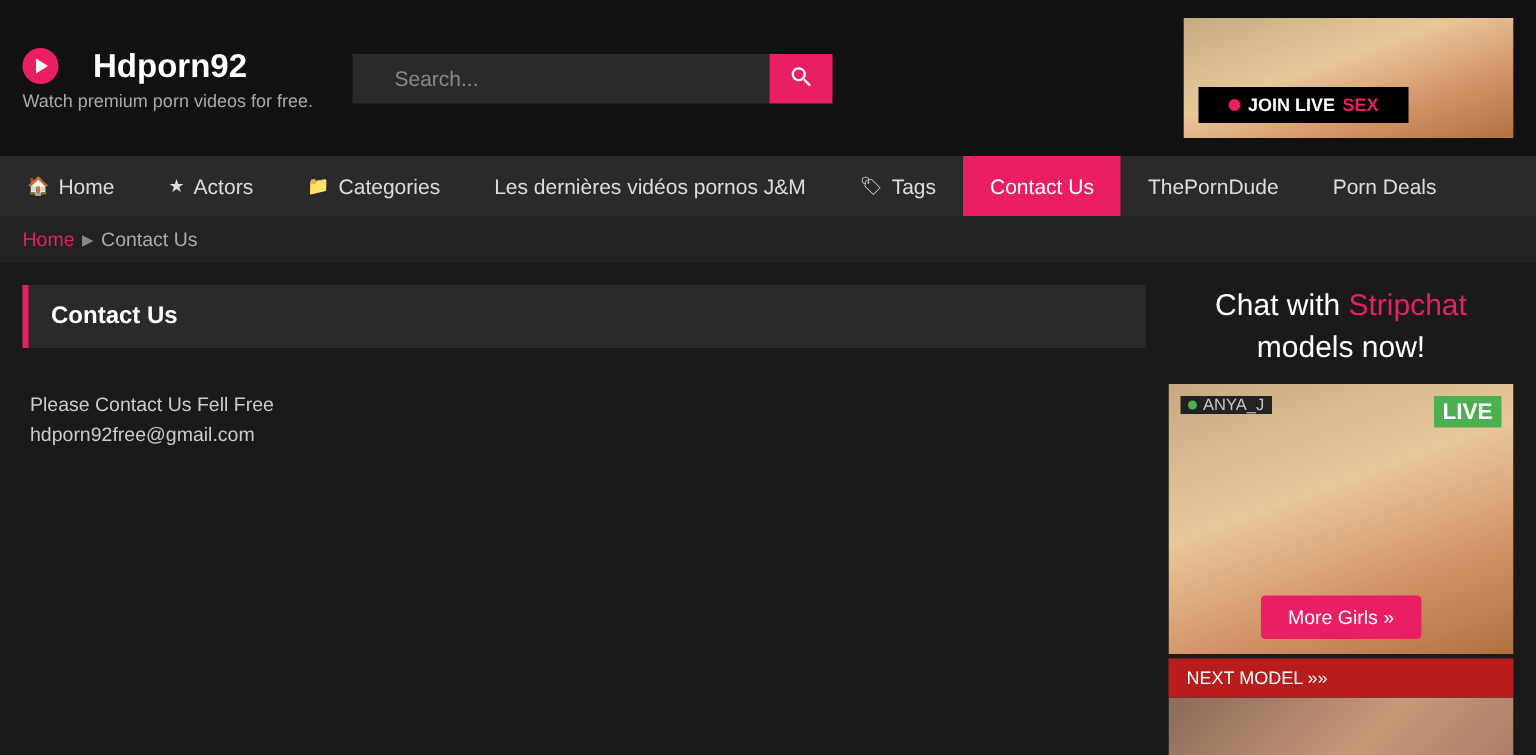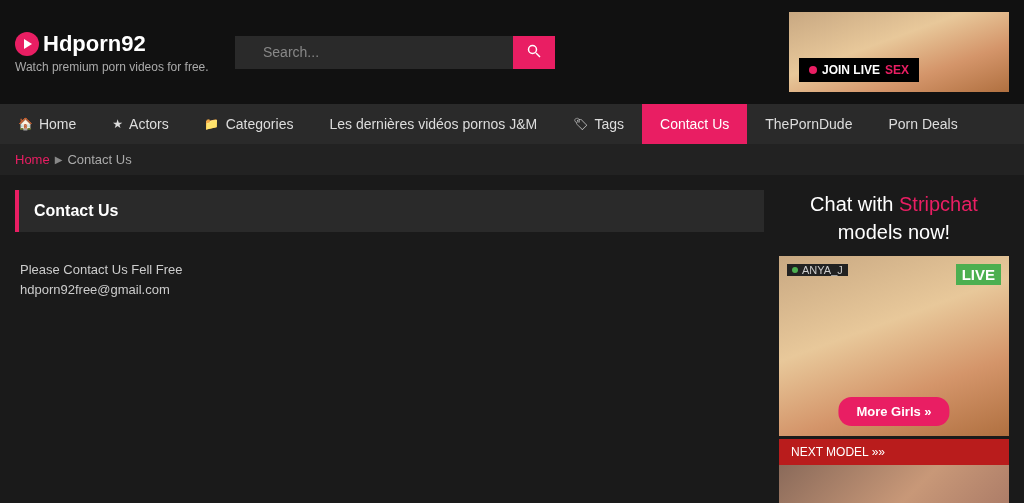--- a/index.html
+++ b/index.html
@@ -19,21 +19,21 @@
       gap: 20px;
     }
     .logo-area {
       display: flex;
       flex-direction: column;
       min-width: 200px;
     }
     .logo-title {
       display: flex;
       align-items: center;
-      gap: 4px;
+      gap: 23px;
       font-size: 22px;
       font-weight: bold;
       color: #fff;
     }
     .play-icon {
       width: 24px;
       height: 24px;
       background: #e91e63;
       border-radius: 50%;
       display: flex;
@@ -92,21 +92,21 @@
       position: relative;
       display: flex;
       align-items: flex-end;
     }
     .join-live-btn {
       position: absolute;
       bottom: 10px;
       left: 10px;
       background: #000;
       color: #fff;
-      padding: 5px 10px;
+      padding: 5px 20px;
       font-size: 12px;
       font-weight: bold;
       display: flex;
       align-items: center;
       gap: 5px;
     }
     .live-dot {
       width: 8px;
       height: 8px;
       background: #e91e63;
@@ -239,23 +239,23 @@
       position: absolute;
       bottom: 10px;
       left: 50%;
       transform: translateX(-50%);
       background: #e91e63;
       color: #fff;
       padding: 7px 18px;
       border: none;
       cursor: pointer;
       font-size: 13px;
-      font-weight: bold;
+      font-weight: normal;
       white-space: nowrap;
-      border-radius: 13px;
+      border-radius: 3px;
     }
     .next-model-bar {
       background: #b91c1c;
       color: #fff;
       padding: 6px 12px;
       font-size: 12px;
       font-weight: normal;
       display: flex;
       align-items: center;
       gap: 5px;

